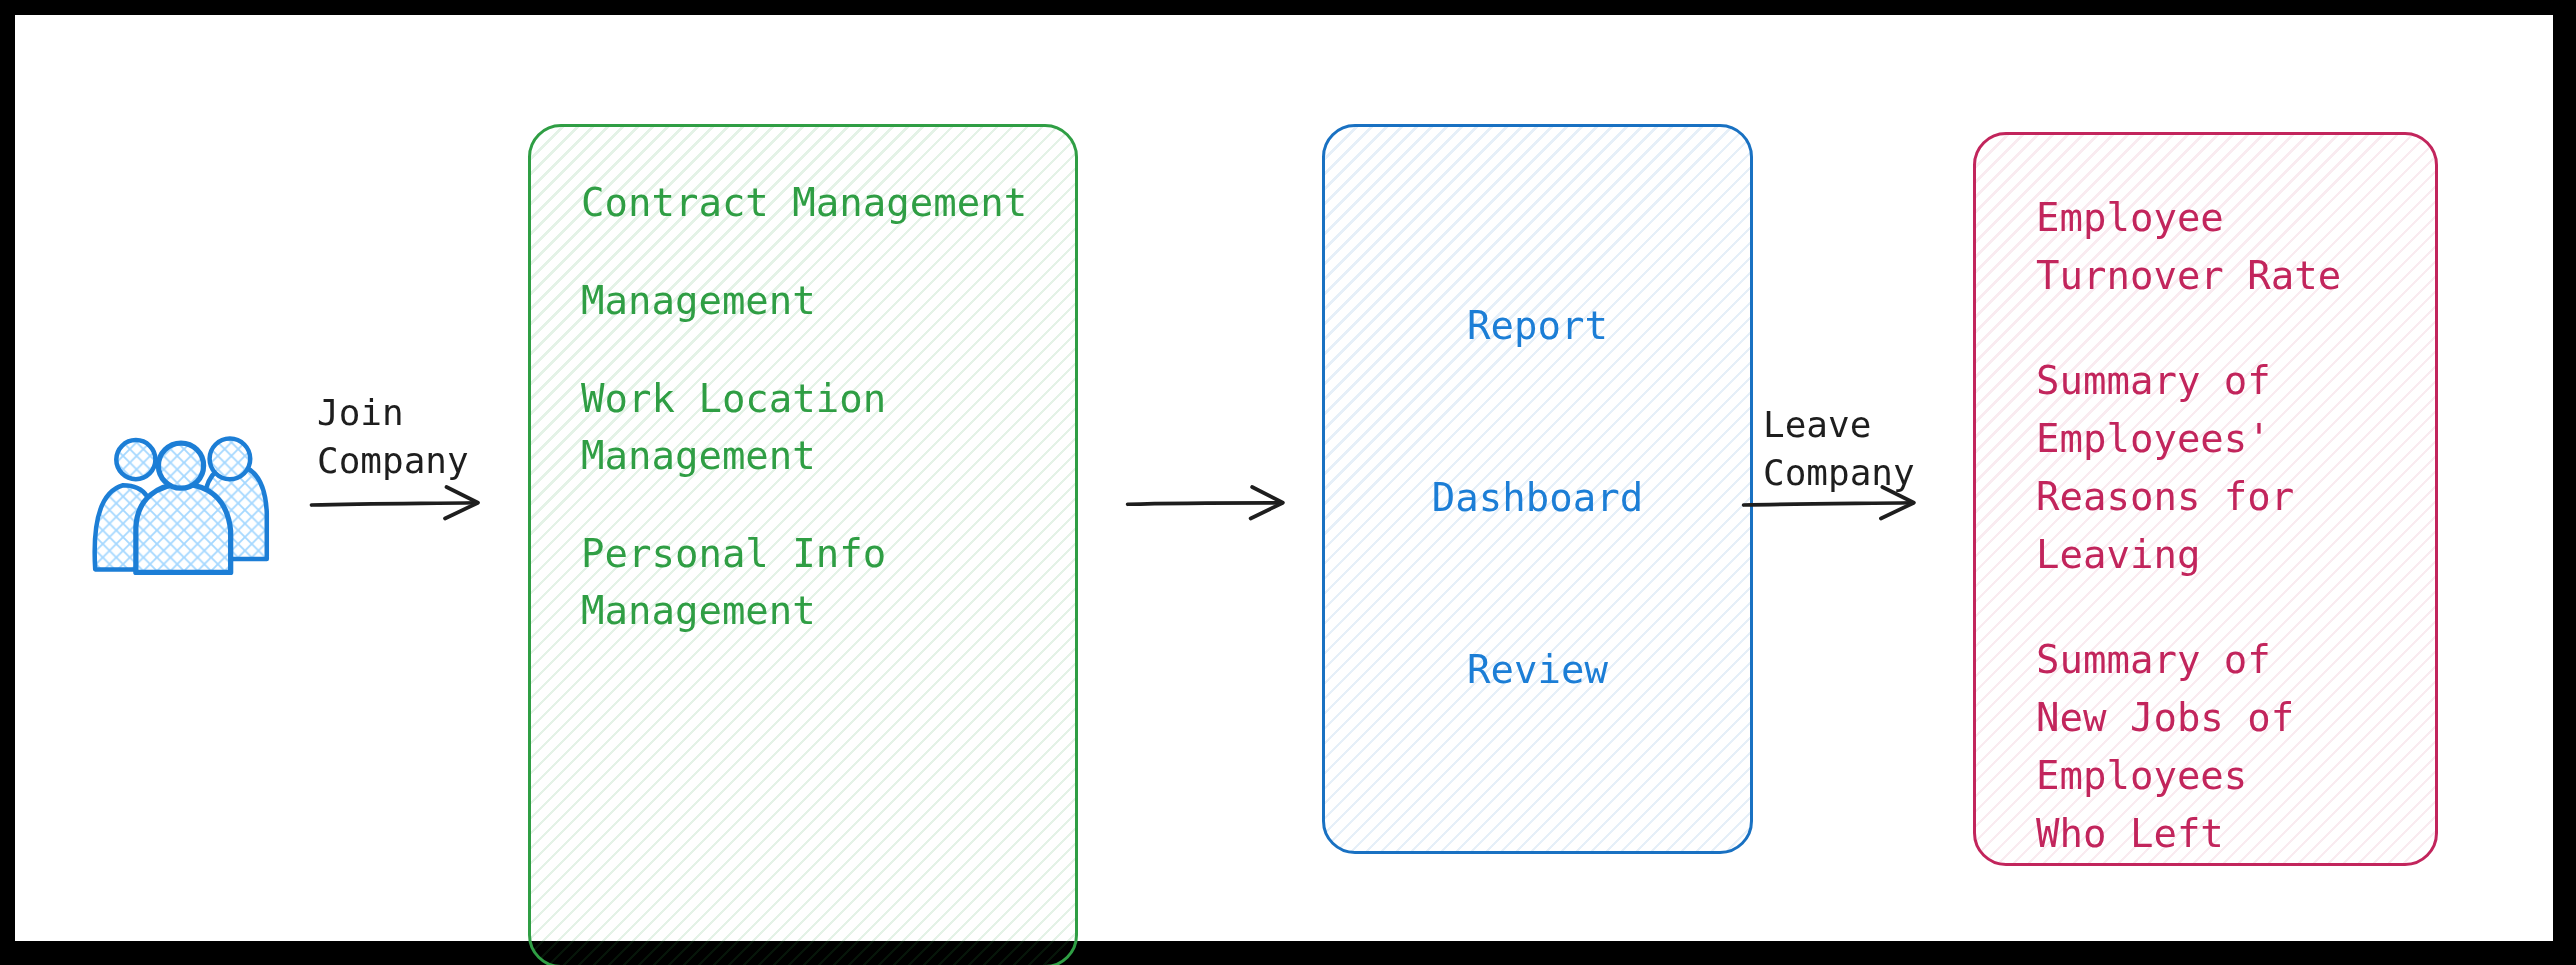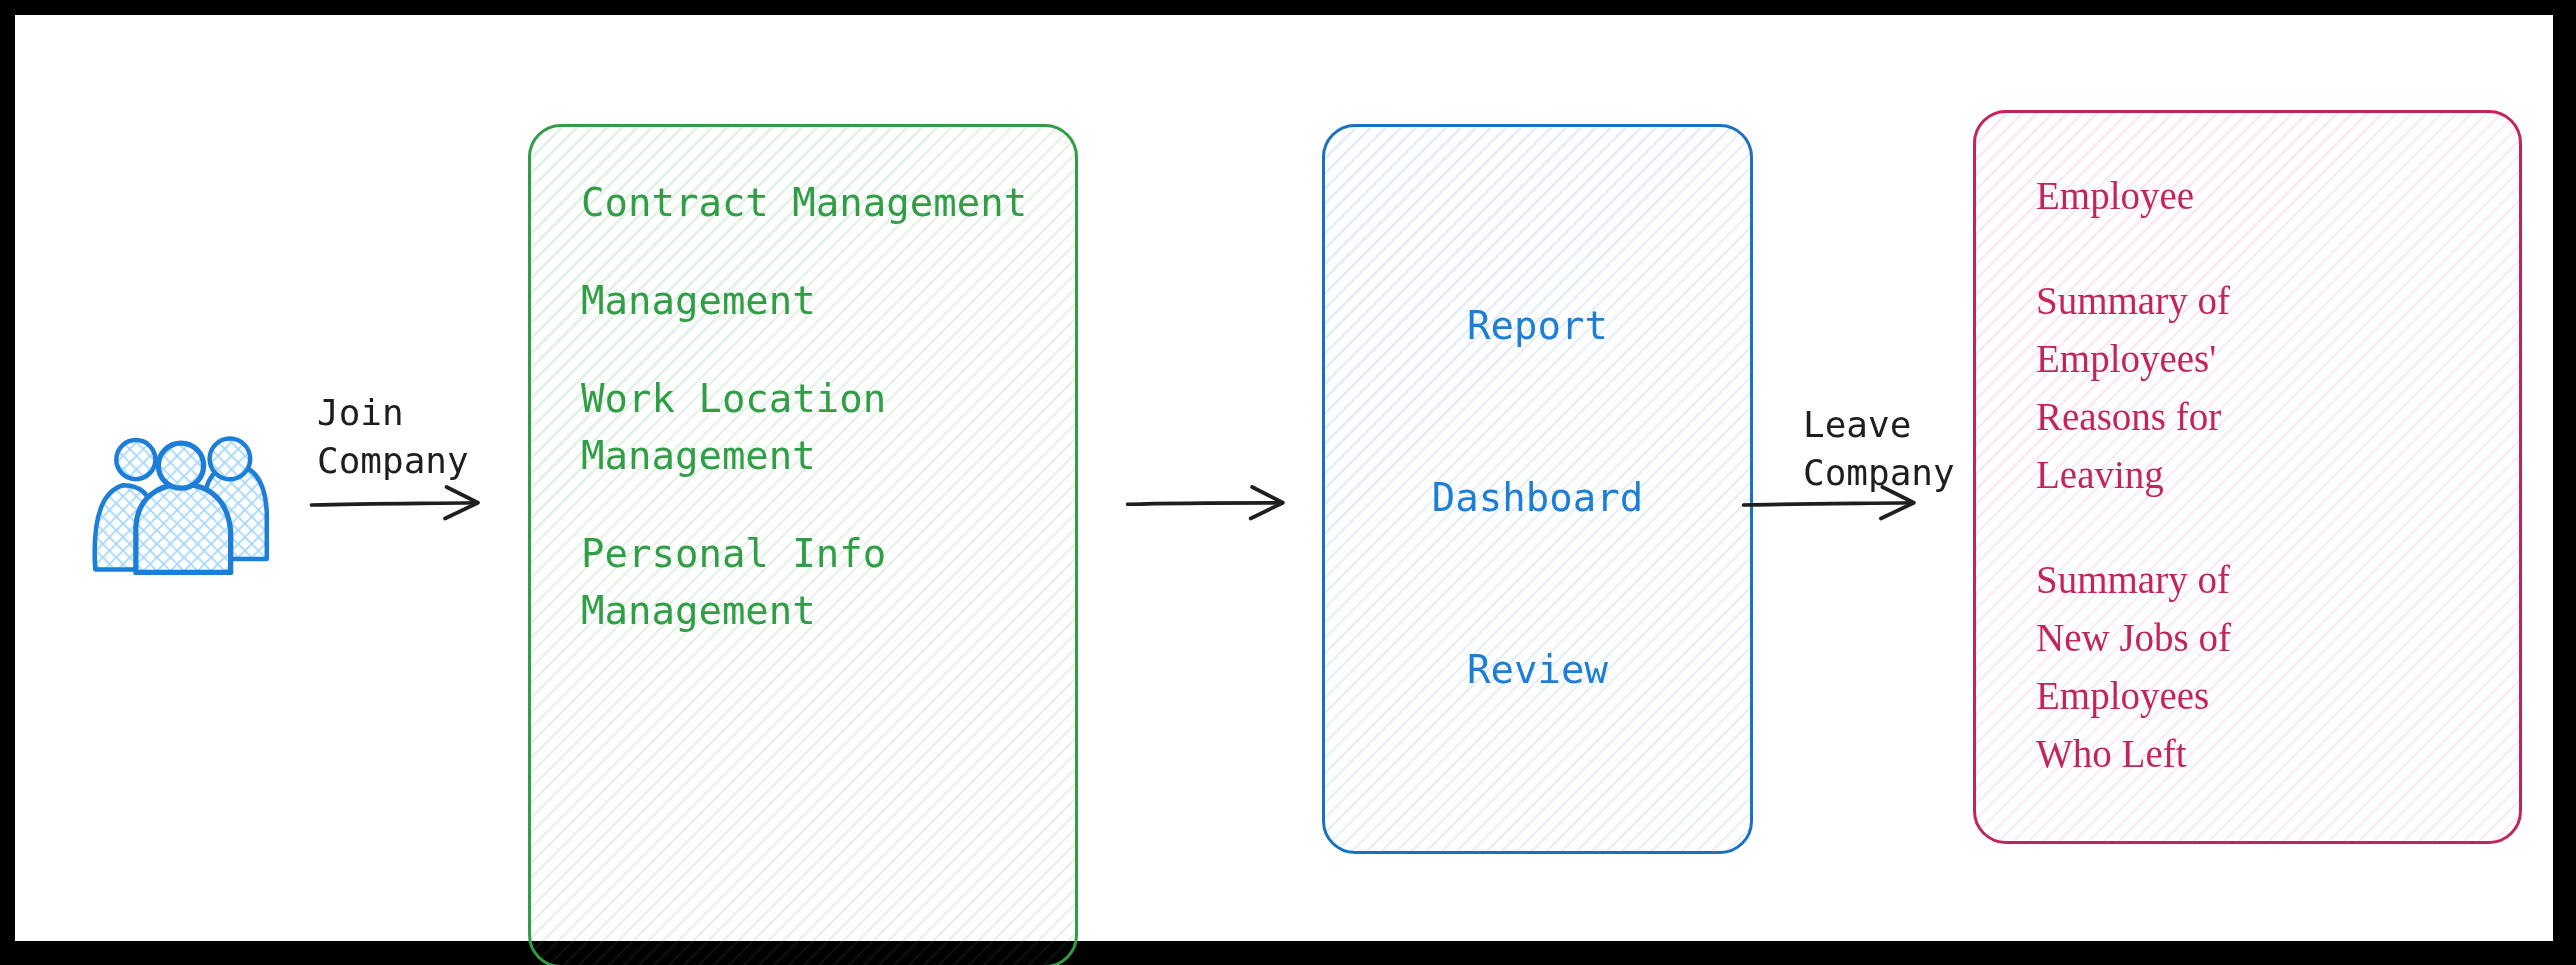--- a/index.html
+++ b/index.html
@@ -10,34 +10,34 @@
   
   .dbox{position:absolute;border-radius:33px;border:3px solid;box-sizing:border-box;}
   .hatch-green{background:repeating-linear-gradient(135deg,rgba(47,158,68,0.13) 0 2.3px,rgba(47,158,68,0) 2.3px 10.6px);}
   .hatch-blue {background:repeating-linear-gradient(135deg,rgba(25,113,194,0.11) 0 2.3px,rgba(25,113,194,0) 2.3px 10.6px);}
   .hatch-pink {background:repeating-linear-gradient(135deg,rgba(194,37,92,0.09) 0 2.3px,rgba(194,37,92,0) 2.3px 10.6px);}
 
   #hr-box{left:513px;top:109px;width:550px;height:844px;border-color:#2f9e44;color:#2f9e44;
           padding:47px 22.6px 0 50px;}
   #report-box{left:1307px;top:109px;width:431px;height:730px;border-color:#1971c2;color:#1c7ed6;
           padding:169px 7.5px 0 7.5px;text-align:center;}
-  #leave-box{left:1958px;top:95px;width:549px;height:734px;border-color:#c2255c;color:#c2255c;
-          padding:54px 15px 0 60px;font-family:Liberation Serif, serif;}
+  #leave-box{left:1958px;top:117px;width:465px;height:734px;border-color:#c2255c;color:#c2255c;
+          padding:54px 15px 0 60px;}
 
   .box-item{margin-bottom:41px;}
   #report-box .box-item{margin-bottom:113px;}
   #leave-box .box-item{margin-bottom:47px;}
   .bline{display:block;font-size:39px;line-height:58px;white-space:pre;}
   #hr-box .bline{line-height:57px;}
   #report-box .bline{line-height:59px;}
 
   
   .arrow-label{position:absolute;color:#1e1e1e;font-size:36px;line-height:48px;white-space:pre;}
   #join-label{left:302px;top:374px;}
-  #leave-label{left:1748px;top:386px;margin-left:40px;}
+  #leave-label{left:1748px;top:386px;}
 
   
   .arrow{position:absolute;}
   #join-arrow{left:293px;top:457px;}
   #mid-arrow{left:1109px;top:457px;}
   #leave-arrow{left:1725px;top:457px;}
 
   
   #people{position:absolute;left:74px;top:407px;}
 </style>
@@ -107,20 +107,21 @@
 
     <div id="leave-label" class="arrow-label"><span>Leave</span><br><span>Company</span></div>
     <svg id="leave-arrow" class="arrow" width="185" height="60" viewBox="0 0 245 80" fill="none">
       <path d="M 4,44 C 85,42 155,42 227,41" stroke="#1e1e1e" stroke-width="5" stroke-linecap="round"></path>
       <path d="M 189,20 L 231,41 L 187,62" stroke="#1e1e1e" stroke-width="5" stroke-linecap="round" stroke-linejoin="round"></path>
     </svg>
 
     <div id="leave-box" class="dbox hatch-pink">
       <div class="box-item">
           <span class="bline">Employee</span>
+          <span class="bline">Turnover Rate</span>
         </div>
       <div class="box-item">
           <span class="bline">Summary of</span>
           <span class="bline">Employees'</span>
           <span class="bline">Reasons for</span>
           <span class="bline">Leaving</span>
         </div>
       <div class="box-item">
           <span class="bline">Summary of</span>
           <span class="bline">New Jobs of</span>

